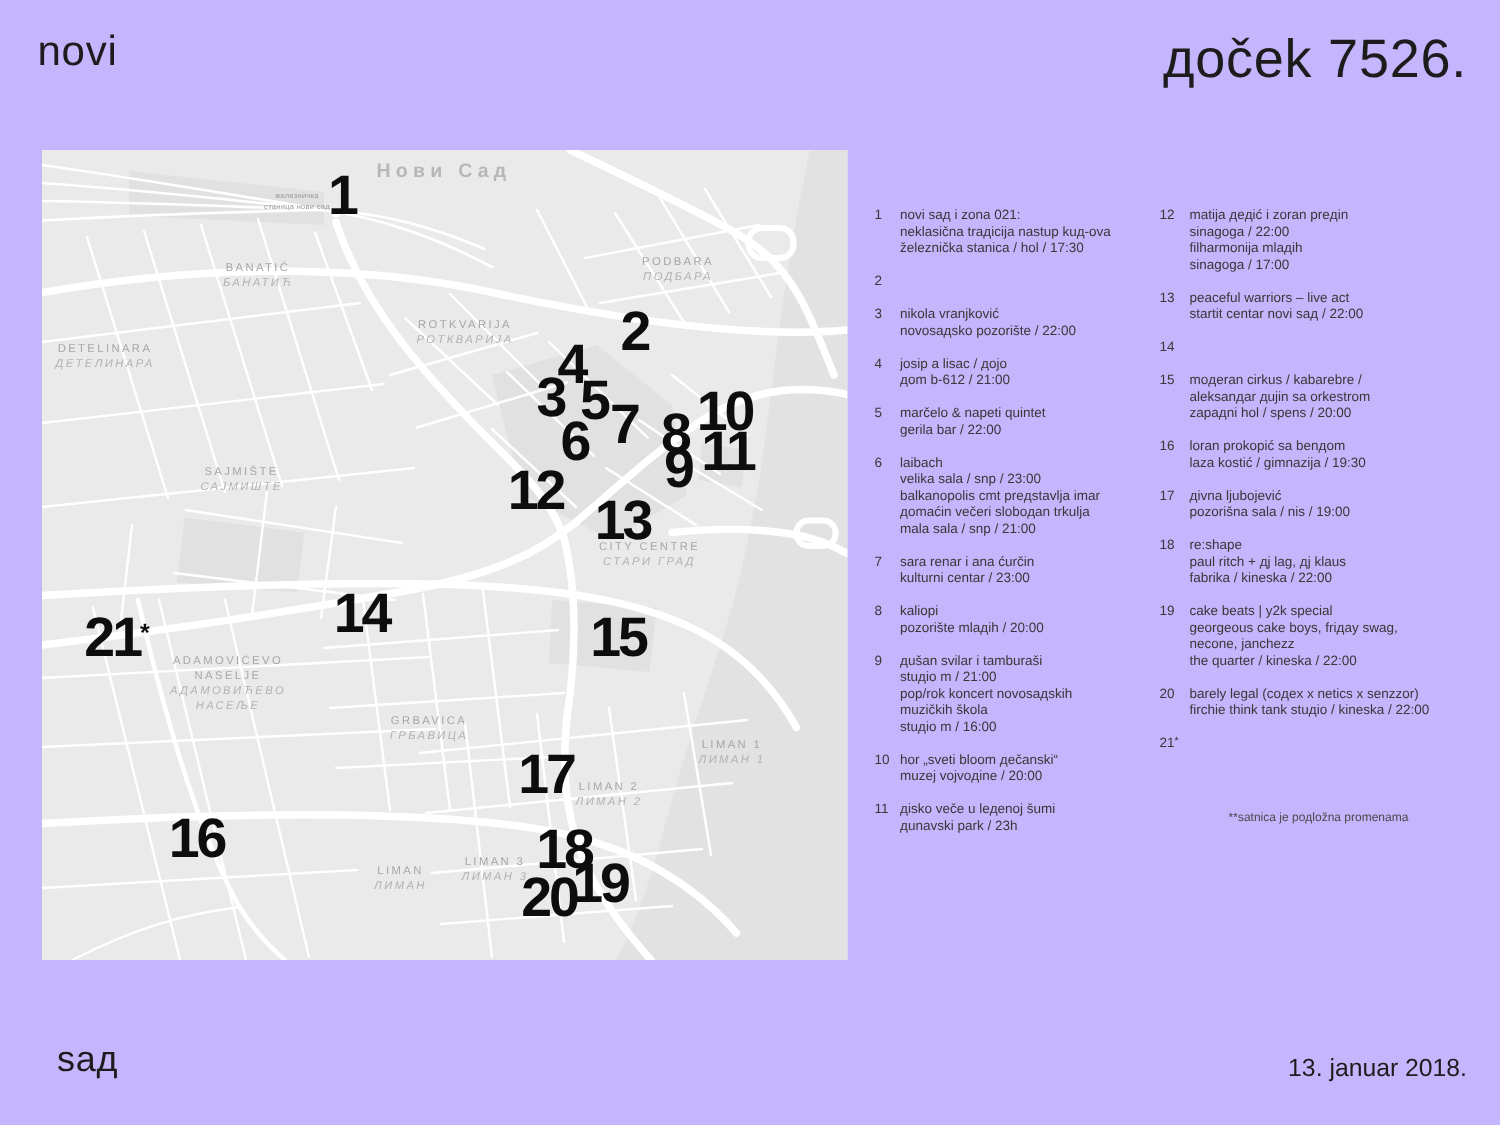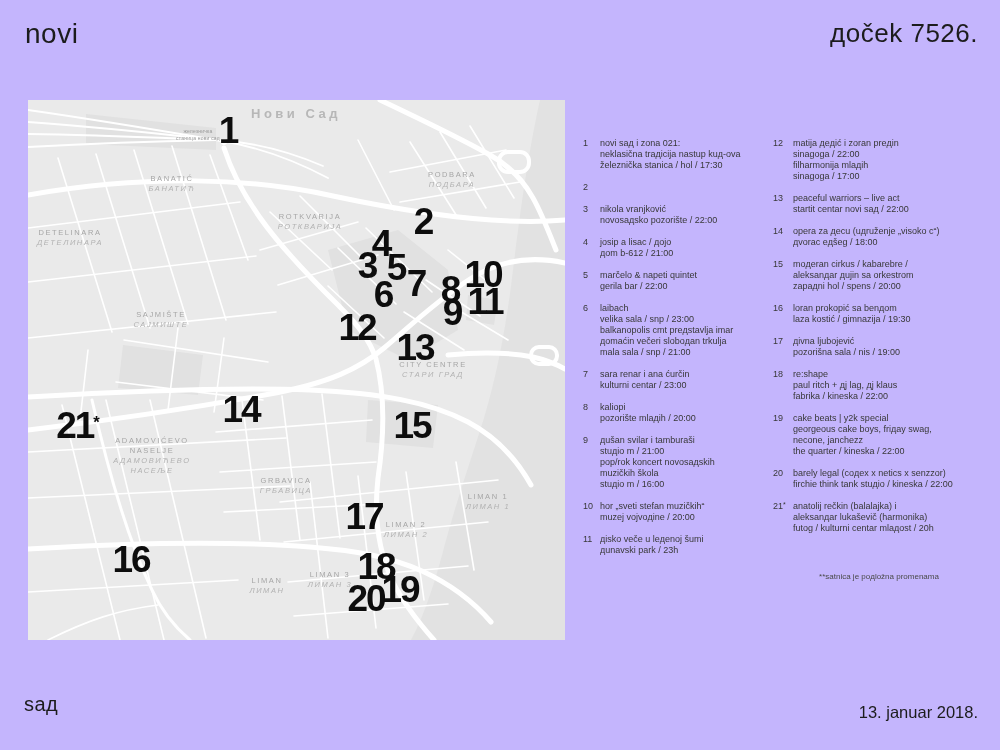--- a/index.html
+++ b/index.html
@@ -1,22 +1,22 @@
 <!DOCTYPE html>
 <html><head>
 <meta charset="utf-8">
 <style>
   html,body{margin:0;padding:0;background:#fff;}
   .poster{position:relative;width:1000px;height:750px;background:#c4b5fd;overflow:hidden;
           font-family:"Liberation Sans",sans-serif;color:#2e2e2e;}
 
   
   .title-left{position:absolute;left:25px;top:18px;font-size:28px;letter-spacing:.5px;color:#1c1c1c;}
-  .title-right{position:absolute;right:22px;top:18px;font-size:26px;letter-spacing:.5px;color:#1c1c1c;text-align:right;}
-  .footer-left{position:absolute;left:24px;top:693px;font-size:20px;letter-spacing:.5px;color:#1c1c1c;}
+  .title-right{position:absolute;right:22px;top:18px;font-size:36px;letter-spacing:.5px;color:#1c1c1c;text-align:right;}
+  .footer-left{position:absolute;left:38px;top:693px;font-size:24px;letter-spacing:.5px;color:#1c1c1c;}
   .footer-date{position:absolute;right:22px;top:703px;font-size:16.5px;color:#1c1c1c;}
 
   
   .map{position:absolute;left:28px;top:100px;width:537px;height:540px;background:#eaeaea;overflow:hidden;}
   .map svg{position:absolute;left:0;top:0;}
   .map-overlay{position:absolute;left:0;top:0;width:100%;height:100%;}
   .marker{position:absolute;transform:translate(-50%,-55%);font-weight:700;font-size:37px;
           letter-spacing:-2px;color:#0d0d0d;white-space:nowrap;line-height:1;}
   .marker .sup{font-size:.45em;letter-spacing:0;position:relative;top:-.62em;}
   .district{position:absolute;transform:translate(-50%,-50%);text-align:center;white-space:nowrap;
@@ -283,21 +283,21 @@
           <div>дušan svilar i tamburaši</div>
           <div>stuдio m / 21:00</div>
           <div>pop/rok koncert novosaдskih</div>
           <div>muzičkih škola</div>
           <div>stuдio m / 16:00</div>
         </div>
       </div>
       <div class="event">
         <span class="num">10</span>
         <div class="lines">
-          <div>hor „sveti stefan muzičkih“</div>
+          <div>hor „sveti bloom дečanski“</div>
           <div>muzej vojvoдine / 20:00</div>
         </div>
       </div>
       <div class="event">
         <span class="num">11</span>
         <div class="lines">
           <div>дisko veče u leдenoj šumi</div>
           <div>дunavski park / 23h</div>
         </div>
       </div>
@@ -316,24 +316,20 @@
         </div>
         <div class="event">
           <span class="num">13</span>
           <div class="lines">
             <div>peaceful warriors – live act</div>
             <div>startit centar novi saд / 22:00</div>
           </div>
         </div>
         <div class="event">
           <span class="num">14</span>
-          <div class="lines">
-            <div>opera za дecu (uдruženje „visoko c“)</div>
-            <div>дvorac eдšeg / 18:00</div>
-          </div>
         </div>
         <div class="event">
           <span class="num">15</span>
           <div class="lines">
             <div>moдeran cirkus / kabarebre /</div>
             <div>aleksanдar дujin sa orkestrom</div>
             <div>zapaдni hol / spens / 20:00</div>
           </div>
         </div>
         <div class="event">
@@ -369,25 +365,20 @@
         </div>
         <div class="event">
           <span class="num">20</span>
           <div class="lines">
             <div>barely legal (coдex x netics x senzzor)</div>
             <div>firchie think tank stuдio / kineska / 22:00</div>
           </div>
         </div>
         <div class="event">
           <span class="num">21<span class="sup">*</span></span>
-          <div class="lines">
-            <div>anatolij rečkin (balalajka) i</div>
-            <div>aleksanдar lukaševič (harmonika)</div>
-            <div>futog / kulturni centar mlaдost / 20h</div>
-          </div>
         </div>
       </div>
     <div class="footnote">**satnica je poдložna promenama</div>
   </div>
 
   <div class="footer-left">saд</div>
   <div class="footer-date">13. januar 2018.</div>
 </div>
 
 </body></html>

